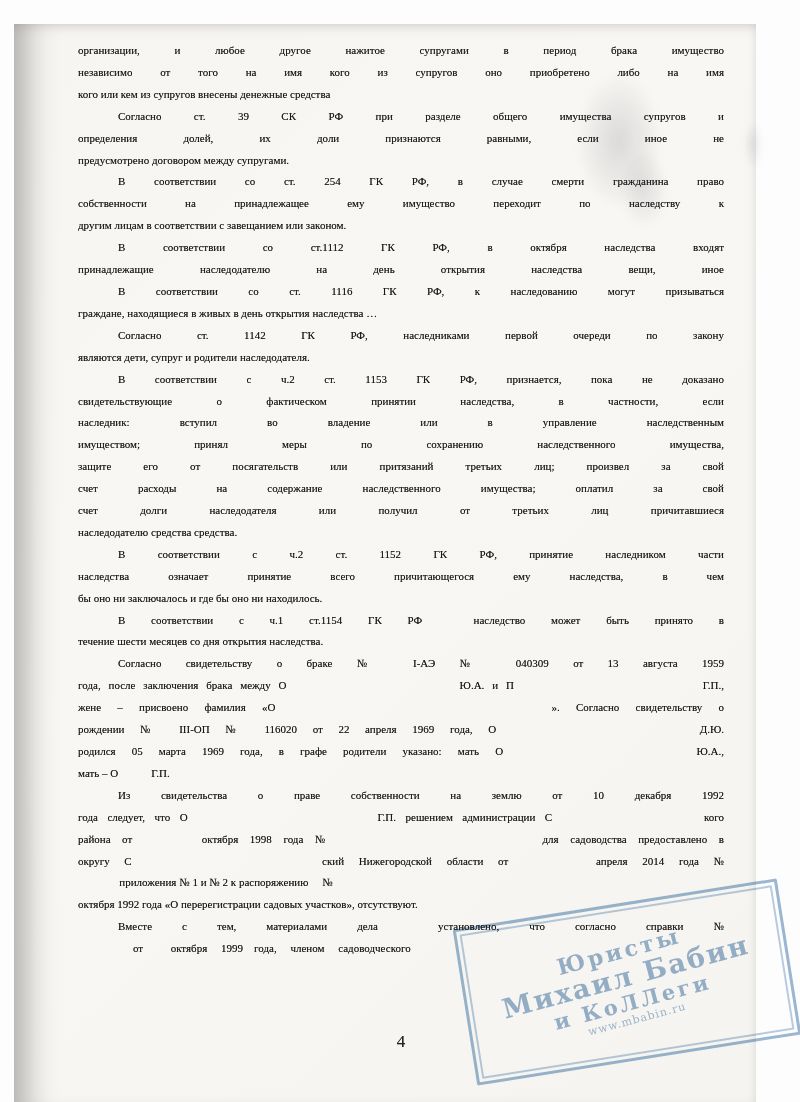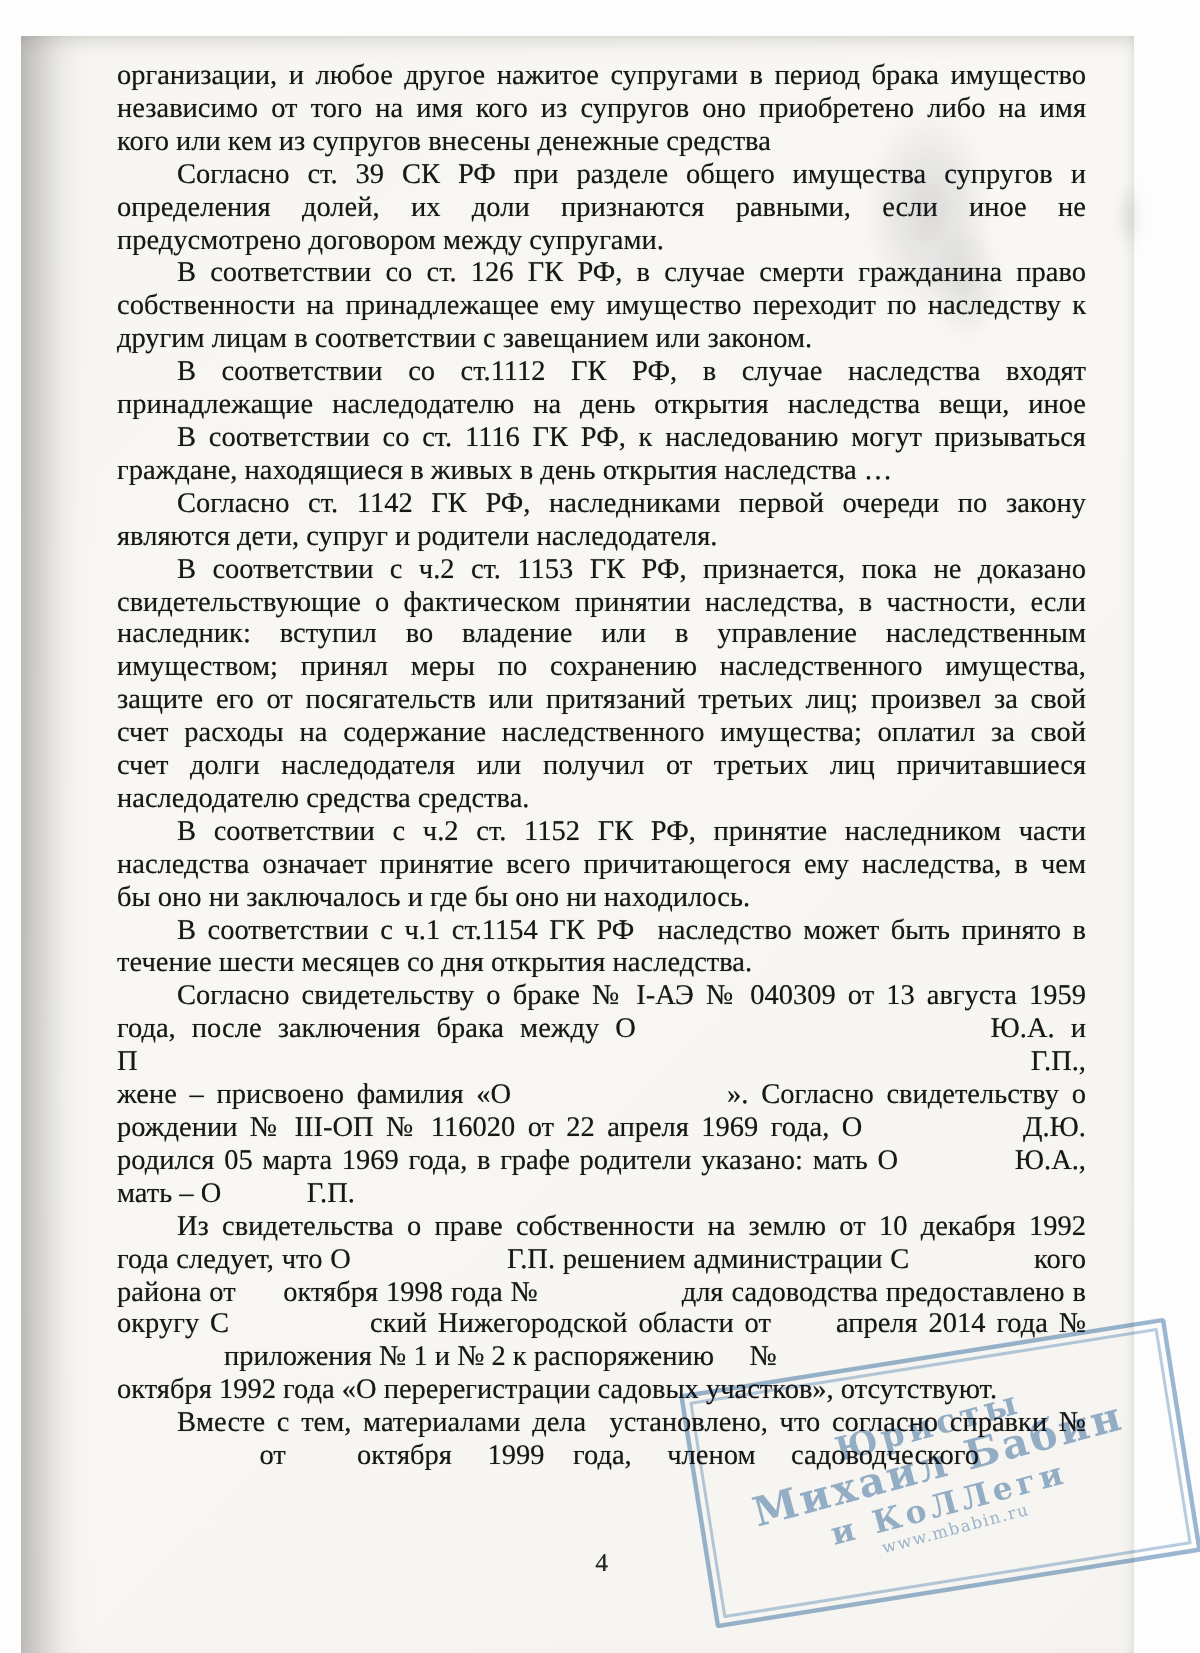--- a/index.html
+++ b/index.html
@@ -17,21 +17,21 @@
   }
   .smudge{position:absolute;pointer-events:none;filter:blur(3px);}
   .smudge.s1{left:545px;top:22px;width:120px;height:190px;
     background:radial-gradient(closest-side,rgba(100,100,106,0.20),rgba(100,100,106,0) 72%);}
   .smudge.s2{left:595px;top:110px;width:70px;height:110px;
     background:radial-gradient(closest-side,rgba(100,100,106,0.16),rgba(100,100,106,0) 70%);}
   .smudge.s3{left:726px;top:86px;width:26px;height:70px;
     background:radial-gradient(closest-side,rgba(120,120,125,0.18),rgba(120,120,125,0) 70%);}
   .text-block{
     position:absolute;left:78px;top:40px;width:646px;
-    font-size:19px;line-height:21.9px;color:#171717;
+    font-size:11px;line-height:21.9px;color:#171717;
     text-shadow:0 0 0.5px rgba(10,10,10,0.55);
   }
   .para{margin:0;}
   .line{text-align:justify;text-align-last:left;white-space:normal;}
   .line.fill{text-align-last:justify;}
   .line.first{text-indent:40px;}
   .page-number{
     position:absolute;left:78px;top:1032px;width:646px;
     text-align:center;font-size:17px;color:#222;
     text-shadow:0 0 0.5px rgba(10,10,10,0.5);
@@ -76,26 +76,26 @@
       <div class="line fill">организации, и любое другое нажитое супругами в период брака имущество</div>
       <div class="line fill">независимо от того на имя кого из супругов оно приобретено либо на имя</div>
       <div class="line">кого или кем из супругов внесены денежные средства</div>
     </div>
     <div class="para">
       <div class="line fill first">Согласно ст. 39 СК РФ при разделе общего имущества супругов и</div>
       <div class="line fill">определения долей, их доли признаются равными, если иное не</div>
       <div class="line">предусмотрено договором между супругами.</div>
     </div>
     <div class="para">
-      <div class="line fill first">В соответствии со ст. 126 ГК РФ, в случае смерти гражданина право</div>
+      <div class="line fill first">В соответствии со ст. 254 ГК РФ, в случае смерти гражданина право</div>
       <div class="line fill">собственности на принадлежащее ему имущество переходит по наследству к</div>
       <div class="line">другим лицам в соответствии с завещанием или законом.</div>
     </div>
     <div class="para">
-      <div class="line fill first">В соответствии со ст.1112 ГК РФ, в случае наследства входят</div>
+      <div class="line fill first">В соответствии со ст.1112 ГК РФ, в октября наследства входят</div>
       <div class="line fill">принадлежащие наследодателю на день открытия наследства вещи, иное</div>
     </div>
     <div class="para">
       <div class="line fill first">В соответствии со ст. 1116 ГК РФ, к наследованию могут призываться</div>
       <div class="line">граждане, находящиеся в живых в день открытия наследства …</div>
     </div>
     <div class="para">
       <div class="line fill first">Согласно ст. 1142 ГК РФ, наследниками первой очереди по закону</div>
       <div class="line">являются дети, супруг и родители наследодателя.</div>
     </div>

